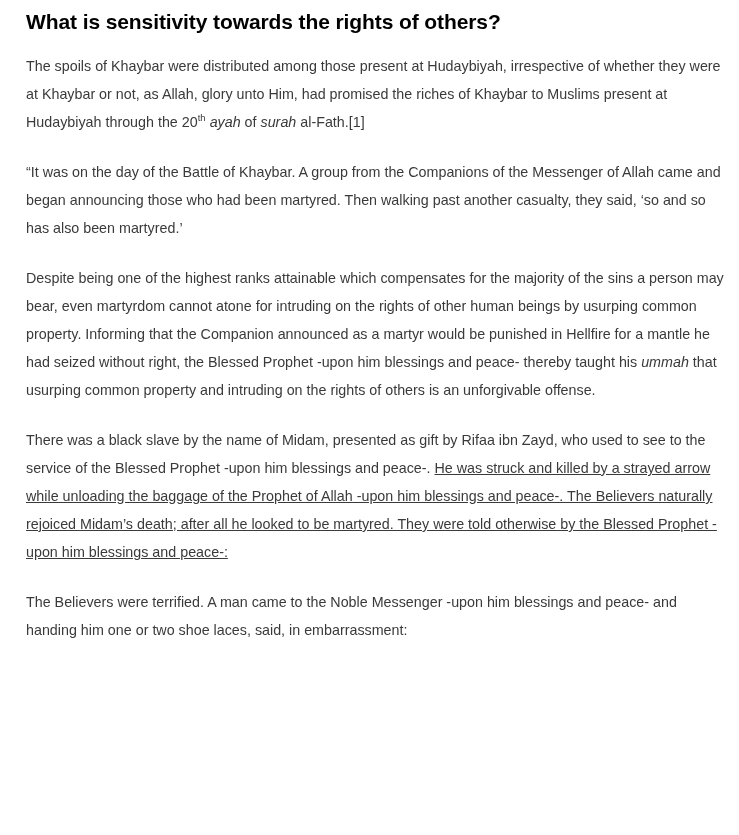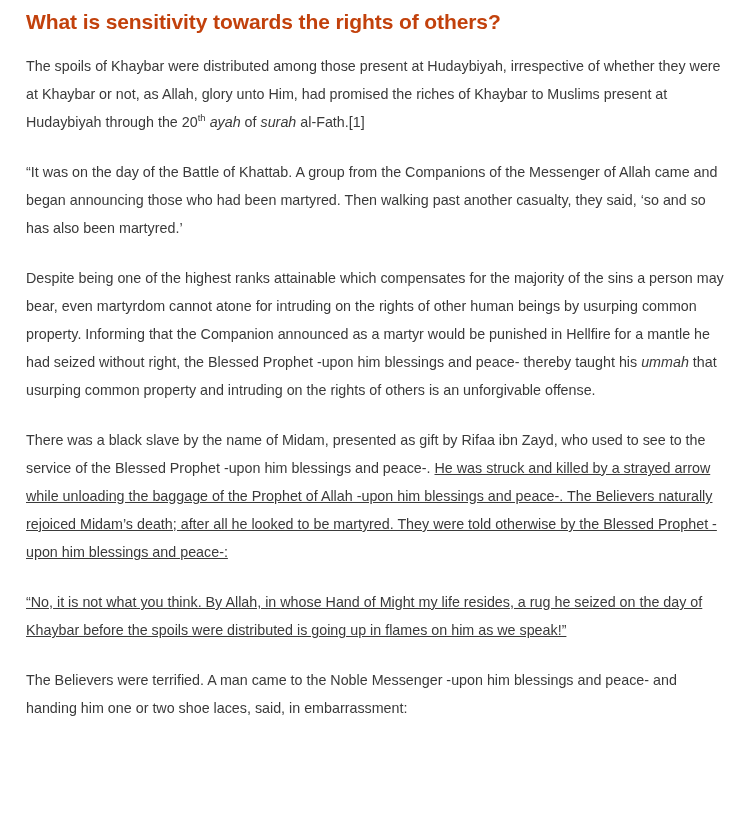--- a/index.html
+++ b/index.html
@@ -15,21 +15,21 @@
     overflow: hidden;
   }
   .page {
     padding: 0 14px 0 26px;
     box-sizing: border-box;
     width: 739px;
   }
   .article-title {
     font-size: 21px;
     font-weight: bold;
-    color: #c2410c;
+    color: #000000;
     margin: 10px 0 18px 0;
     letter-spacing: -0.1px;
   }
   p.body-text {
     font-size: 14.3px;
     line-height: 28px;
     margin: 0 0 22px 0;
     color: #3a3a3a;
     text-align: left;
   }
@@ -81,30 +81,27 @@
 
 <div class="page">
 
   <h1 class="article-title">What is sensitivity towards the rights of others?</h1>
 
   <p class="body-text">
     <span>The spoils of Khaybar were distributed among those present at Hudaybiyah, irrespective of whether they were at Khaybar or not, as Allah, glory unto Him, had promised the riches of Khaybar to Muslims present at Hudaybiyah through the 20</span><sup>th</sup>&nbsp;<em>ayah</em><span> of </span><em>surah</em><span> al-Fath.</span><a class="ref-link" href="#">[1]</a>
   </p>
 
 
-  <p class="quote-text">“It was on the day of the Battle of Khattab. A group from the Companions of the Messenger of Allah came and began announcing those who had been martyred. Then walking past another casualty, they said, ‘so and so has also been martyred.’</p>
+  <p class="quote-text">“It was on the day of the Battle of Khaybar. A group from the Companions of the Messenger of Allah came and began announcing those who had been martyred. Then walking past another casualty, they said, ‘so and so has also been martyred.’</p>
 
 
   <p class="body-text">
     <span>Despite being one of the highest ranks attainable which compensates for the majority of the sins a person may bear, </span><span class="hl">even martyrdom cannot atone for intruding on the rights of other human beings by usurping common property. Informing that the Companion announced as a martyr would be punished in Hellfire for a mantle he had seized without right,</span><span> the Blessed Prophet -upon him blessings and peace- thereby taught his </span><em>ummah</em><span> that usurping common property and intruding on the rights of others is an unforgivable offense.</span>
   </p>
 
   <p class="body-text">
     <span>There was a black slave by the name of Midam, presented as gift by Rifaa ibn Zayd, who used to see to the service of the Blessed Prophet -upon him blessings and peace-. </span><span class="hl2">He was struck and killed by a strayed arrow while unloading the baggage of the Prophet of Allah -upon him blessings and peace-. The Believers naturally rejoiced Midam’s death; after all he looked to be martyred. They were told otherwise by the Blessed Prophet -upon him blessings and peace-:</span>
   </p>
 
-  <p class="quote-text">
-    <span class="hl2">“No, it is not what you think. By Allah, in whose Hand of Might my life resides, a rug he seized on the day of Khaybar before the spoils were distributed is going up in flames on him as we speak!”</span>
-  </p>
 
   <p class="body-text">The Believers were terrified. A man came to the Noble Messenger -upon him blessings and peace- and handing him one or two shoe laces, said, in embarrassment:</p>
 
 </div>
 
 </body></html>

